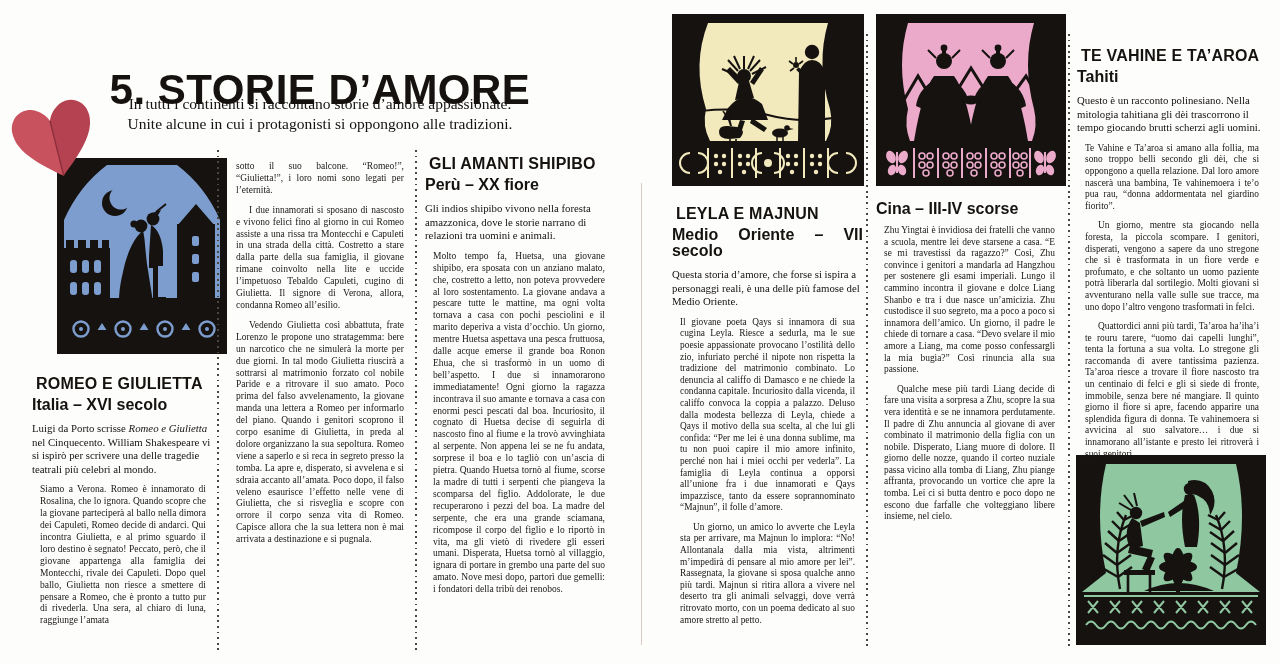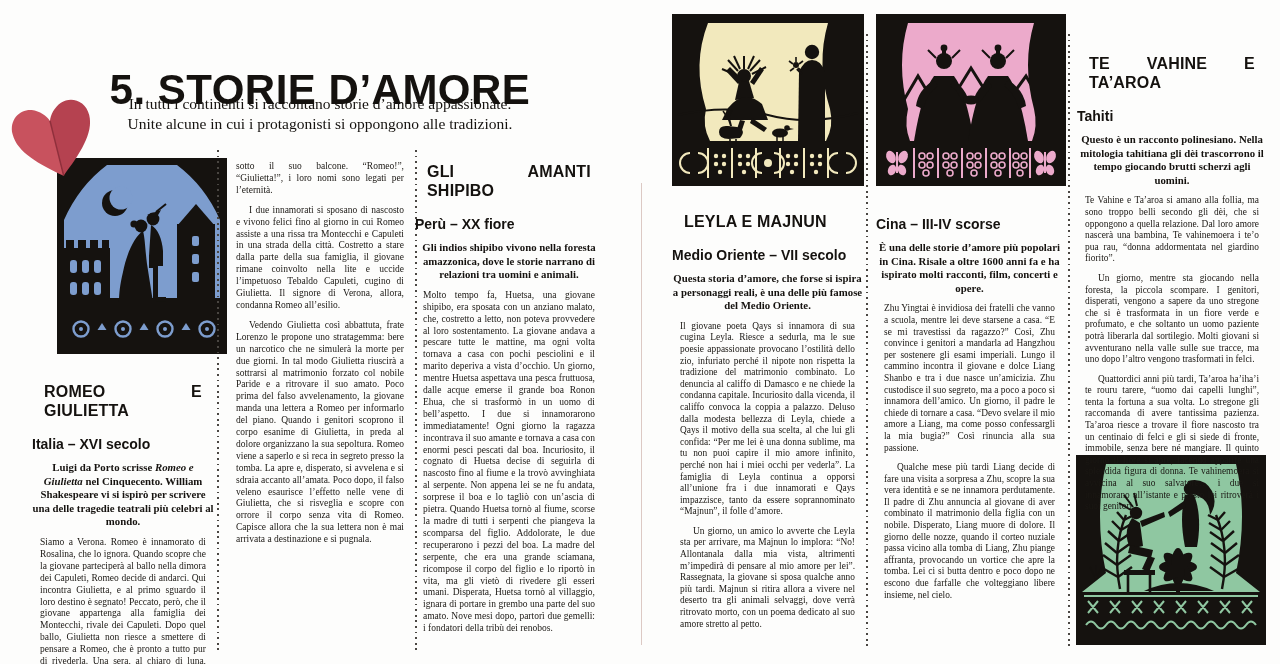--- a/index.html
+++ b/index.html
@@ -6,32 +6,32 @@
   #spread{position:relative;width:1280px;height:664px;background:#fdfdfc;overflow:hidden;
           font-family:"Liberation Serif",serif;color:#1a1713;}
   
   #page-title{position:absolute;left:0;top:40px;width:640px;text-align:center;
     font-family:"Liberation Sans",sans-serif;font-weight:bold;font-size:42px;line-height:44px;
     letter-spacing:.5px;color:#15120f;}
   #page-subtitle{position:absolute;left:30px;top:94px;width:580px;text-align:center;
     font-weight:normal;font-size:15.5px;line-height:20px;color:#15120f;}
   
   .col{position:absolute;text-align:justify;hyphens:auto;-webkit-hyphens:auto;}
-  .col h2{margin:12px;font-family:"Liberation Sans",sans-serif;font-weight:bold;
+  .col h2{margin:4px;font-family:"Liberation Sans",sans-serif;font-weight:bold;
     font-size:16px;line-height:19px;letter-spacing:.2px;color:#15120f;}
-  .col h3{margin:16px 0 0 0;font-family:"Liberation Sans",sans-serif;font-weight:bold;
-    font-size:14px;line-height:16px;color:#15120f;}
-  .intro{font-weight:bold;font-size:10.8px;line-height:13.6px;margin:9px 0 8px 0;text-align:center;color:#15120f;}
+  .col h3{margin:1px 0 0 0;font-family:"Liberation Sans",sans-serif;font-weight:bold;
+    font-size:16px;line-height:16px;color:#15120f;}
+  .intro{font-weight:normal;font-size:10.8px;line-height:13.6px;margin:9px 0 8px 0;text-align:left;color:#15120f;}
   .body{font-size:9.5px;line-height:11.9px;}
   .body p{margin:8px;}
   .body p.ind{text-indent:13px;}
   .pright .body{font-size:9.4px;line-height:11.6px;}
   .c1{left:32px;top:370px;width:182px;}
   .c2{left:228px;top:153px;width:184px;}
-  .c3{left:415px;top:150px;width:188px;}
+  .c3{left:425px;top:150px;width:188px;}
   .c4{left:672px;top:200px;width:191px;}
   .c5{left:876px;top:200px;width:187px;}
   .c6{left:1077px;top:42px;width:190px;}
   
   .dotrule{position:absolute;width:2px;
     background:repeating-linear-gradient(to bottom,#4a4642 0 1.8px,transparent 1.8px 5.6px);}
   #rule1{left:217px;top:150px;height:503px;}
   #rule2{left:415px;top:150px;height:503px;}
   #rule3{left:866px;top:34px;height:616px;}
   #rule4{left:1068px;top:34px;height:616px;}
@@ -401,21 +401,20 @@
     <h3>Medio Oriente – VII secolo</h3>
     <p class="intro">Questa storia d’amore, che forse si ispira a personaggi reali, è una delle più famose del Medio Oriente.</p>
     <div class="body">
       <p>Il giovane poeta Qays si innamora di sua cugina Leyla. Riesce a sedurla, ma le sue poesie appassionate provocano l’ostilità dello zio, infuriato perché il nipote non rispetta la tradizione del matrimonio combinato. Lo denuncia al califfo di Damasco e ne chiede la condanna capitale. Incuriosito dalla vicenda, il califfo convoca la coppia a palazzo. Deluso dalla modesta bellezza di Leyla, chiede a Qays il motivo della sua scelta, al che lui gli confida: “Per me lei è una donna sublime, ma tu non puoi capire il mio amore infinito, perché non hai i miei occhi per vederla”. La famiglia di Leyla continua a opporsi all’unione fra i due innamorati e Qays impazzisce, tanto da essere soprannominato “Majnun”, il folle d’amore.</p>
       <p class="ind">Un giorno, un amico lo avverte che Leyla sta per arrivare, ma Majnun lo implora: “No! Allontanala dalla mia vista, altrimenti m’impedirà di pensare al mio amore per lei”. Rassegnata, la giovane si sposa qualche anno più tardi. Majnun si ritira allora a vivere nel deserto tra gli animali selvaggi, dove verrà ritrovato morto, con un poema dedicato al suo amore stretto al petto.</p>
     </div>
   </section>
 
   <section class="col c5 pright">
     <h3>Cina – III-IV scorse</h3>
-    <p class="intro">È una delle storie d’amore più popolari in Cina. Risale a oltre 1600 anni fa e ha ispirato molti racconti, film, concerti e opere.</p>
     <div class="body">
       <p>Zhu Yingtai è invidiosa dei fratelli che vanno a scuola, mentre lei deve starsene a casa. “E se mi travestissi da ragazzo?” Così, Zhu convince i genitori a mandarla ad Hangzhou per sostenere gli esami imperiali. Lungo il cammino incontra il giovane e dolce Liang Shanbo e tra i due nasce un’amicizia. Zhu custodisce il suo segreto, ma a poco a poco si innamora dell’amico. Un giorno, il padre le chiede di tornare a casa. “Devo svelare il mio amore a Liang, ma come posso confessargli la mia bugia?” Così rinuncia alla sua passione.</p>
       <p class="ind">Qualche mese più tardi Liang decide di fare una visita a sorpresa a Zhu, scopre la sua vera identità e se ne innamora perdutamente. Il padre di Zhu annuncia al giovane di aver combinato il matrimonio della figlia con un nobile. Disperato, Liang muore di dolore. Il giorno delle nozze, quando il corteo nuziale passa vicino alla tomba di Liang, Zhu piange affranta, provocando un vortice che apre la tomba. Lei ci si butta dentro e poco dopo ne escono due farfalle che volteggiano libere insieme, nel cielo.</p>
     </div>
   </section>
 
   <section class="col c6 pright">
     <h2>TE VAHINE E TA’AROA</h2>
     <h3>Tahiti</h3>
     <p class="intro">Questo è un racconto polinesiano. Nella mitologia tahitiana gli dèi trascorrono il tempo giocando brutti scherzi agli uomini.</p>

